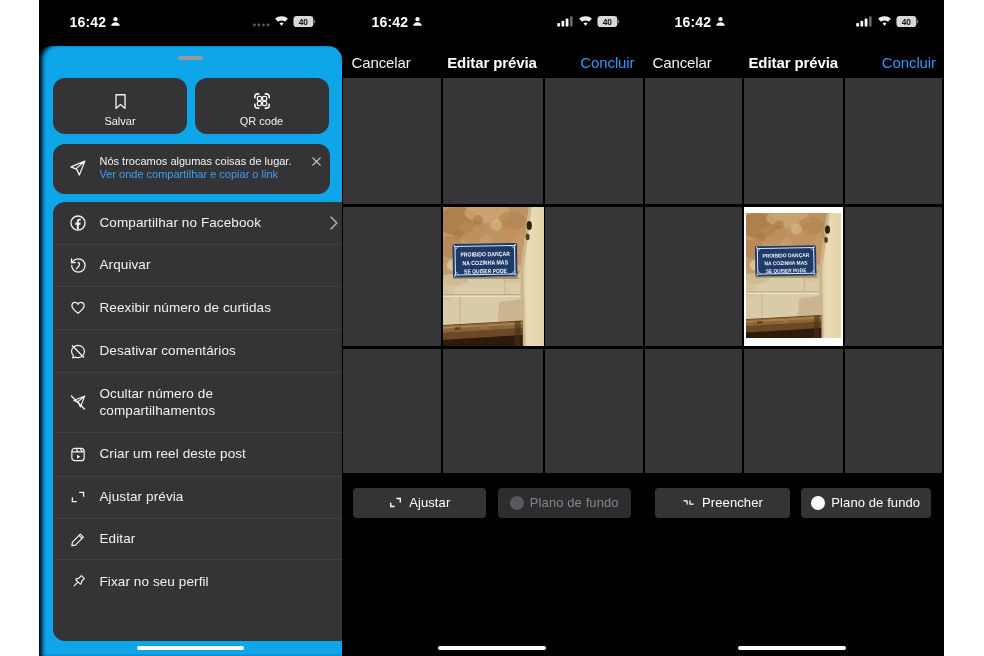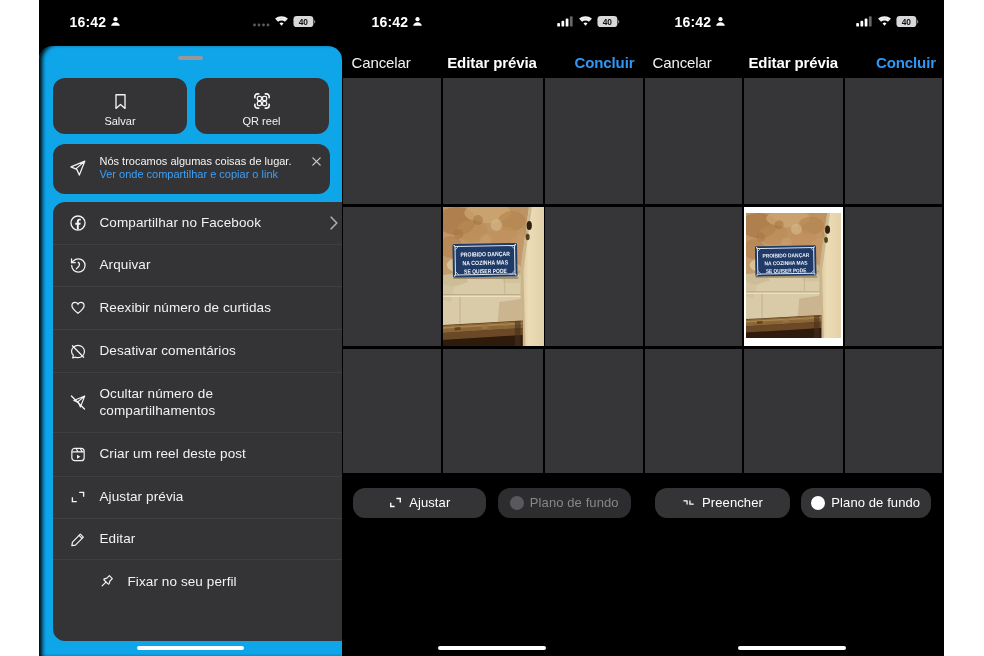--- a/index.html
+++ b/index.html
@@ -24,23 +24,23 @@
   .list { position:absolute; left:14px; top:156px; width:303px; height:439px; border-radius:12px; background:#343437; overflow:hidden; }
   .item { position:relative; display:flex; align-items:center; border-top:1px solid #3f3f42; }
   .item:first-child { border-top:none; }
   .item .ic { width:18px; height:18px; margin-left:16px; flex:0 0 18px; display:flex; align-items:center; justify-content:center; }
   .item .lb { margin-left:12.5px; font-size:13.5px; color:#f2f2f2; line-height:16.5px; letter-spacing:.1px; }
   .homebar { position:absolute; top:645.5px; width:107.5px; height:4px; border-radius:2px; background:#fff; }
   
   .hdr { position:absolute; top:0; left:0; right:0; height:78px; }
   .hdr .cancel { position:absolute; left:10px; top:53.5px; font-size:15px; letter-spacing:-.1px; color:#f2f2f2; }
   .hdr .title  { position:absolute; left:0; right:0; top:53.5px; text-align:center; font-size:15px; letter-spacing:-.1px; font-weight:700; color:#fff; }
-  .hdr .done   { position:absolute; right:8px; top:53.5px; font-size:15px; letter-spacing:-.1px; font-weight:700; color:#2f97f5; }
+  .hdr .done   { position:absolute; right:8px; top:53.5px; font-size:15px; letter-spacing:-.1px; font-weight:400; color:#2f97f5; }
   .cell { position:absolute; background:#363639; }
-  .gbtn { position:absolute; top:488px; height:29.5px; border-radius:12px; background:#343437; display:flex; align-items:center; justify-content:center; gap:6px; }
+  .gbtn { position:absolute; top:488px; height:29.5px; border-radius:4px; background:#343437; display:flex; align-items:center; justify-content:center; gap:6px; }
   .gbtn span { font-size:13px; font-weight:500; color:#fff; letter-spacing:.1px; }
   .gbtn.dim { background:#2d2d30; }
   .gbtn.dim span { color:#86868b; }
 </style>
 </head>
 <body>
 <div id="stage">
 
 <div class="phone" id="p1">
   <div class="time" style="left:30.5px;">16:42<svg width="11" height="11" viewBox="0 0 24 24" fill="#fff">
@@ -78,21 +78,21 @@
     <div class="tbtn" style="left:155.5px;">
       <svg width="22" height="22" viewBox="0 0 24 24" fill="none" stroke="#f5f5f5" stroke-width="1.8" stroke-linecap="round">
             <path d="M8.4 4.2H7.1a2.9 2.9 0 0 0-2.9 2.9v1.3M15.6 4.2h1.3a2.9 2.9 0 0 1 2.9 2.9v1.3M19.8 15.6v1.3a2.9 2.9 0 0 1-2.9 2.9h-1.3M4.2 15.6v1.3a2.9 2.9 0 0 0 2.9 2.9h1.3"></path>
             <g stroke-width="1.4">
               <rect x="6.9" y="6.9" width="4.6" height="4.6" rx="1.8"></rect>
               <rect x="12.5" y="6.9" width="4.6" height="4.6" rx="1.8"></rect>
               <rect x="6.9" y="12.5" width="4.6" height="4.6" rx="1.8"></rect>
               <rect x="12.5" y="12.5" width="4.6" height="4.6" rx="1.8"></rect>
             </g>
           </svg>
-      <span>QR reel</span>
+      <span>QR code</span>
     </div>
     <div class="notice">
       <svg class="abs" style="left:15px;top:15px;" width="19" height="19" viewBox="0 0 24 24" fill="none" stroke="#f2f2f2" stroke-width="1.6" stroke-linejoin="round">
             <path d="M21.3 2.7L9.1 13.1M21.3 2.7l-7 17.6-3.2-7.2-7.4-3.1 17.6-7.3z"></path>
           </svg>
       <div class="txt">Nós trocamos algumas coisas de lugar.<br><span class="lnk">Ver onde compartilhar e copiar o link</span></div>
       <svg class="abs" style="right:8px;top:12px;" width="11" height="11" viewBox="0 0 12 12" stroke="#c9c9cc" stroke-width="1.4" stroke-linecap="round">
             <path d="M2 2l8 8M10 2l-8 8"></path>
           </svg>
     </div>
@@ -165,21 +165,21 @@
       </div>
       <div class="item" style="height:41px;">
         <div class="ic">
               <svg width="19" height="19" viewBox="0 0 24 24" fill="none" stroke="#f2f2f2" stroke-width="1.6" stroke-linejoin="round">
                 <path d="M15.1 4.9l4 4L8.6 19.4l-4.8.8.8-4.8L15.1 4.9z"></path>
                 <path d="M13.4 6.6l4 4" stroke-linecap="round"></path>
               </svg>
             </div>
         <div class="lb">Editar</div>
       </div>
-      <div class="item" style="height:45px;padding-left:28px;">
+      <div class="item" style="height:45px;">
         <div class="ic">
               <svg width="20" height="20" viewBox="0 0 24 24" fill="none" stroke="#f2f2f2" stroke-width="1.6" stroke-linecap="round" stroke-linejoin="round">
                 <g transform="rotate(45 12 12)">
                   <path d="M9.2 2.9h5.6v4.5l1.7 3.2a.9.9 0 0 1-.8 1.3H8.3a.9.9 0 0 1-.8-1.3l1.7-3.2z"></path>
                   <path d="M12 12.1v7.2"></path>
                 </g>
               </svg>
             </div>
         <div class="lb">Fixar no seu perfil</div>
       </div>

